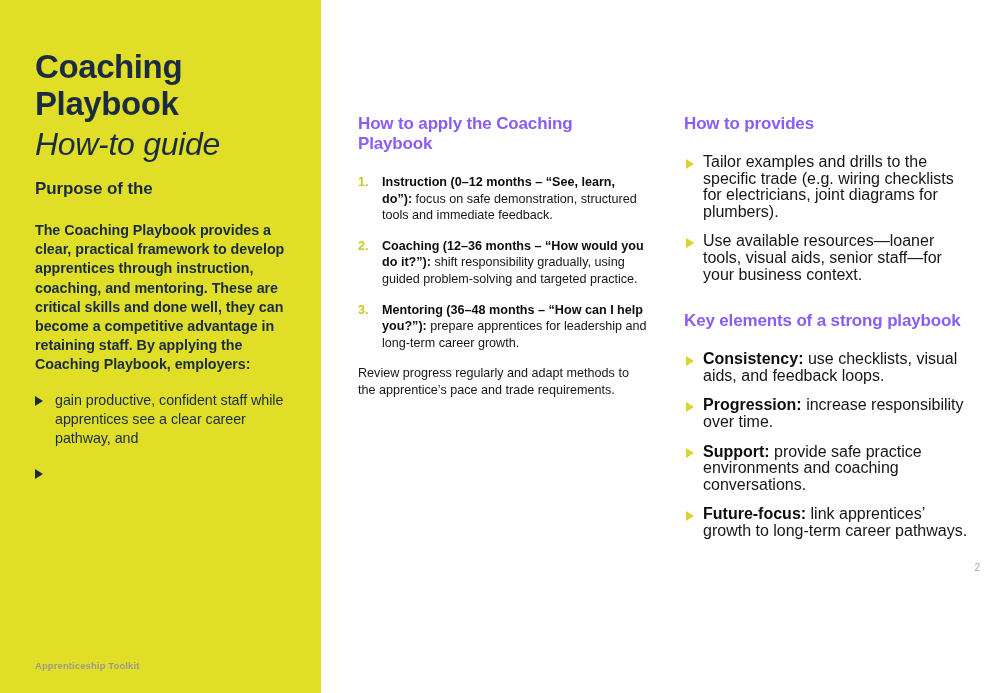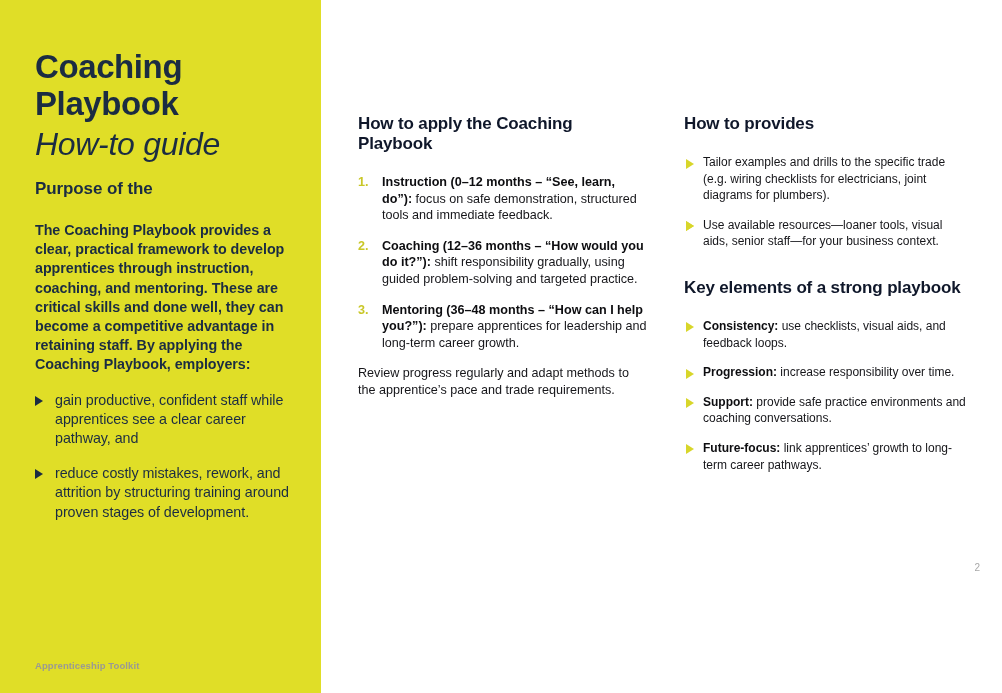--- a/index.html
+++ b/index.html
@@ -110,21 +110,21 @@
     top: 114px;
     width: 290px;
   }
   .col-right {
     position: absolute;
     left: 684px;
     top: 114px;
     width: 285px;
   }
   .col-heading {
-    color: #0f172a;
+    color: #8b5cf6;
     font-size: 17px;
     font-weight: bold;
     line-height: 20px;
     letter-spacing: -0.15px;
     margin-bottom: 20px;
   }
   .col-heading.second {
     margin-top: 28px;
   }
 
@@ -154,21 +154,21 @@
     font-size: 12.6px;
     line-height: 16.6px;
     color: #16161a;
     margin-top: 13px;
   }
 
   
   .bullet-item {
     position: relative;
     padding-left: 19px;
-    font-size: 12px;
+    font-size: 16px;
     line-height: 16.6px;
     color: #16161a;
     margin-bottom: 13px;
   }
   .tri-yellow {
     position: absolute;
     left: 2px;
     top: 4.5px;
     width: 0;
     height: 0;
@@ -204,21 +204,20 @@
 
       <div class="left-body">The Coaching Playbook provides a clear, practical framework to develop apprentices through instruction, coaching, and mentoring. These are critical skills and done well, they can become a competitive advantage in retaining staff. By applying the Coaching Playbook, employers:</div>
 
       <div class="left-bullets">
         <div class="left-bullet">
           <span class="tri-dark"></span>
           <span>gain productive, confident staff while apprentices see a clear career pathway, and</span>
         </div>
         <div class="left-bullet">
           <span class="tri-dark"></span>
-          <span>reduce costly mistakes, rework, and attrition by structuring training around proven stages of development.</span>
         </div>
       </div>
     </div>
 
     <div class="footer-left">Apprenticeship Toolkit</div>
   </div>
 
   <div class="col-mid">
     <div class="col-heading">How to apply the Coaching Playbook</div>
 

